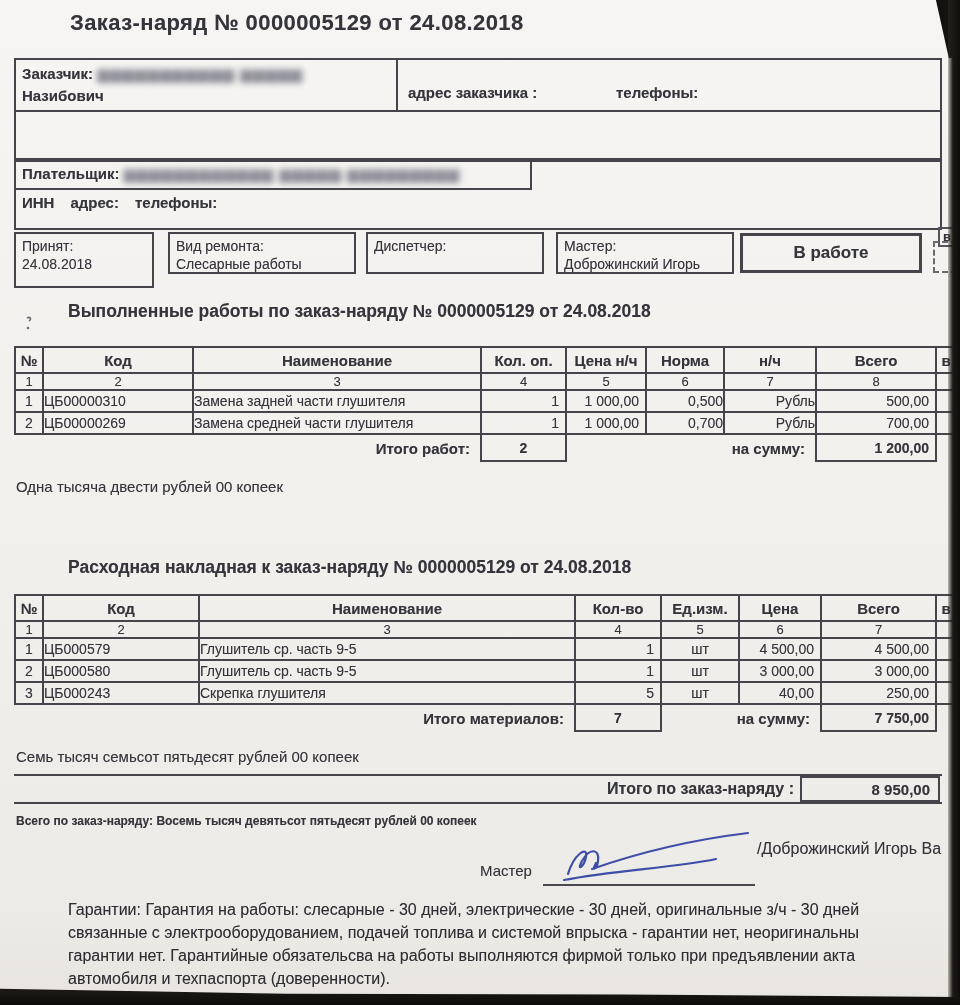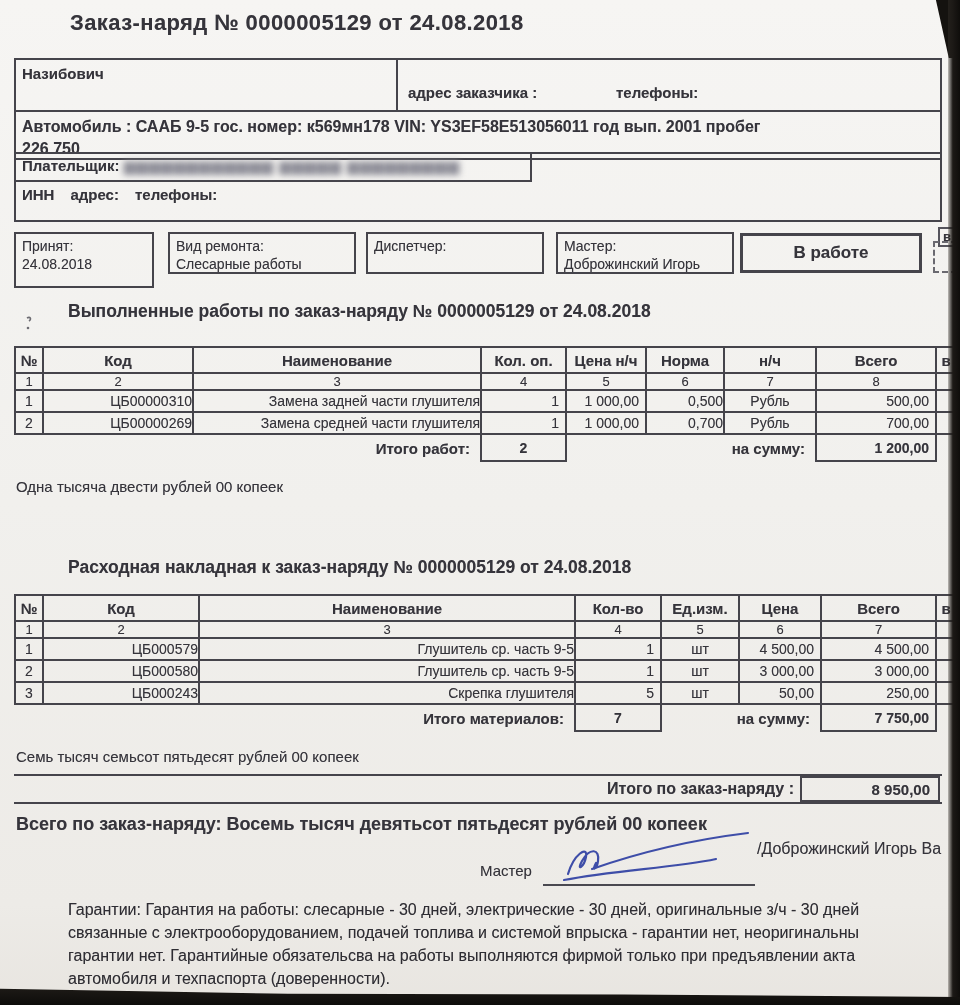--- a/index.html
+++ b/index.html
@@ -21,21 +21,21 @@
   
   .cust{left:14px;top:58px;width:928px;height:102px}
   .cust-top{position:relative;height:52px;border-bottom:2px solid #45444b}
   .cname{position:absolute;left:0;top:0;width:382px;height:52px;
     border-right:2px solid #45444b;padding:3px 6px;font-size:15px;line-height:22px}
   .caddr{position:absolute;left:392px;top:24px;font-size:15px;font-weight:700}
   .cphones{position:absolute;left:600px;top:24px;font-size:15px;font-weight:700}
   .ccar{padding:4px 6px;font-size:16px;font-weight:700;line-height:22px}
 
   
-  .payer{left:14px;top:152px;width:928px;height:70px}
+  .payer{left:14px;top:160px;width:928px;height:70px}
   .pname{position:absolute;left:0;top:0;width:516px;height:28px;
     border-right:2px solid #45444b;border-bottom:2px solid #45444b;
     padding:3px 6px;font-size:15px}
   .pinn{position:absolute;left:6px;top:32px;font-size:15px;font-weight:700}
   .pinn span{margin-right:16px}
 
   
   .sbox{padding:3px 6px;font-size:14px;line-height:18px}
   .st-accept{left:14px;top:232px;width:140px;height:56px}
   .st-repair{left:168px;top:232px;width:188px;height:42px}
@@ -52,42 +52,42 @@
 
   
   table.t{border-collapse:collapse;table-layout:fixed;position:absolute}
   .t th,.t td{border:2px solid #45444b;overflow:hidden;white-space:nowrap;font-size:14px;padding:0}
   .t th{font-size:15px;font-weight:700;height:26px;text-align:center}
   .t tr.numrow td{height:17px;font-size:13px;text-align:center}
   .t tbody td{height:22px}
   .works{left:14px;top:346px;width:941px}
   .mats{left:14px;top:594px;width:941px}
   .works td.c0,.mats td.c0{text-align:center}
-  .works td.c1,.works td.c2,.mats td.c1,.mats td.c2{text-align:right;padding-left:5px}
+  .works td.c1,.works td.c2,.mats td.c1,.mats td.c2{text-align:left;}
   .works td.c3,.works td.c4,.works td.c7{text-align:right;padding-right:6px}
   .works td.c5{text-align:right;padding-right:0}
-  .works td.c6{text-align:center}
+  .works td.c6{text-align:right}
   .mats td.c3,.mats td.c5,.mats td.c6{text-align:right;padding-right:6px}
   .mats td.c4{text-align:center}
   .t tfoot td{border:none;height:27px}
   .t tfoot .lab{text-align:right;font-weight:700;font-size:15px;padding-right:10px}
   .t tfoot .valq{border:2px solid #45444b;text-align:center;font-weight:700}
   .t tfoot .vals{border:2px solid #45444b;text-align:right;font-weight:700;padding-right:6px}
   .t .cutc{}
 
   .words1{left:16px;top:478px;font-size:15px}
   .words2{left:16px;top:748px;font-size:15px}
 
   .grand{left:14px;top:774px;width:928px;height:30px;
     border-top:2px solid #45444b;border-bottom:2px solid #45444b;
     display:flex;align-items:center;justify-content:flex-end}
   .glab{font-weight:700;font-size:16px;margin-right:6px}
   .gval{border:2px solid #45444b;width:140px;height:26px;line-height:23px;
     text-align:right;padding-right:8px;font-weight:700;font-size:15px;margin-right:2px}
-  .words3{left:16px;top:814px;font-size:18px;font-weight:700}
+  .words3{left:16px;top:814px;font-size:12px;font-weight:700}
 
   .msign-label{left:480px;top:862px;font-size:15px}
   .msign-line{left:543px;top:884px;width:212px;border-bottom:2px solid #4a4950;height:0}
   .msign-name{left:757px;top:840px;font-size:16px;white-space:nowrap}
   .sig-svg{left:552px;top:828px;width:210px;height:62px;z-index:5}
 
   .warranty{left:68px;top:898px;font-size:16px;line-height:23px;color:#2e2d33}
   .warranty div{white-space:nowrap}
 
   .smudge{left:23px;top:315px;width:16px;height:18px}
@@ -104,28 +104,26 @@
 </head>
 <body>
 
 <div class="page">
 
   <div class="abs title">Заказ-наряд № 0000005129 от 24.08.2018</div>
 
   <div class="box cust">
     <div class="cust-top">
       <div class="cname">
+        <div><b>Заказчик:</b>
+          <span class="redact">▆▆▆▆▆▆▆▆▆▆▆ ▆▆▆▆▆</span></div>
         <div style="font-weight:700">Назибович</div>
       </div>
       <div class="caddr">адрес заказчика :</div>
       <div class="cphones">телефоны:</div>
-    </div>
-    <div class="ccar">
-      <div>Автомобиль : СААБ 9-5  гос. номер:  к569мн178   VIN:  YS3EF58E513056011 год вып. 2001 пробег</div>
-      <div>226 750</div>
     </div>
   </div>
 
   <div class="box payer">
     <div class="pname"><b>Плательщик:</b>
       <span class="redact">▆▆▆▆▆▆▆▆▆▆▆▆ ▆▆▆▆▆ ▆▆▆▆▆▆▆▆▆</span></div>
     <div class="pinn">
       <span>ИНН</span><span>адрес:</span><span>телефоны:</span>
     </div>
   </div>
@@ -284,21 +282,21 @@
           <td class="c5">3 000,00</td>
           <td class="c6">3 000,00</td>
           <td></td>
         </tr>
         <tr>
           <td class="c0">3</td>
           <td class="c1">ЦБ000243</td>
           <td class="c2">Скрепка глушителя</td>
           <td class="c3">5</td>
           <td class="c4">шт</td>
-          <td class="c5">50,00</td>
+          <td class="c5">40,00</td>
           <td class="c6">250,00</td>
           <td></td>
         </tr>
       </tbody>
     <tfoot>
       <tr>
         <td colspan="3" class="lab">Итого материалов:</td>
         <td class="valq">7</td>
         <td colspan="2" class="lab">на сумму:</td>
         <td class="vals">7 750,00</td>

